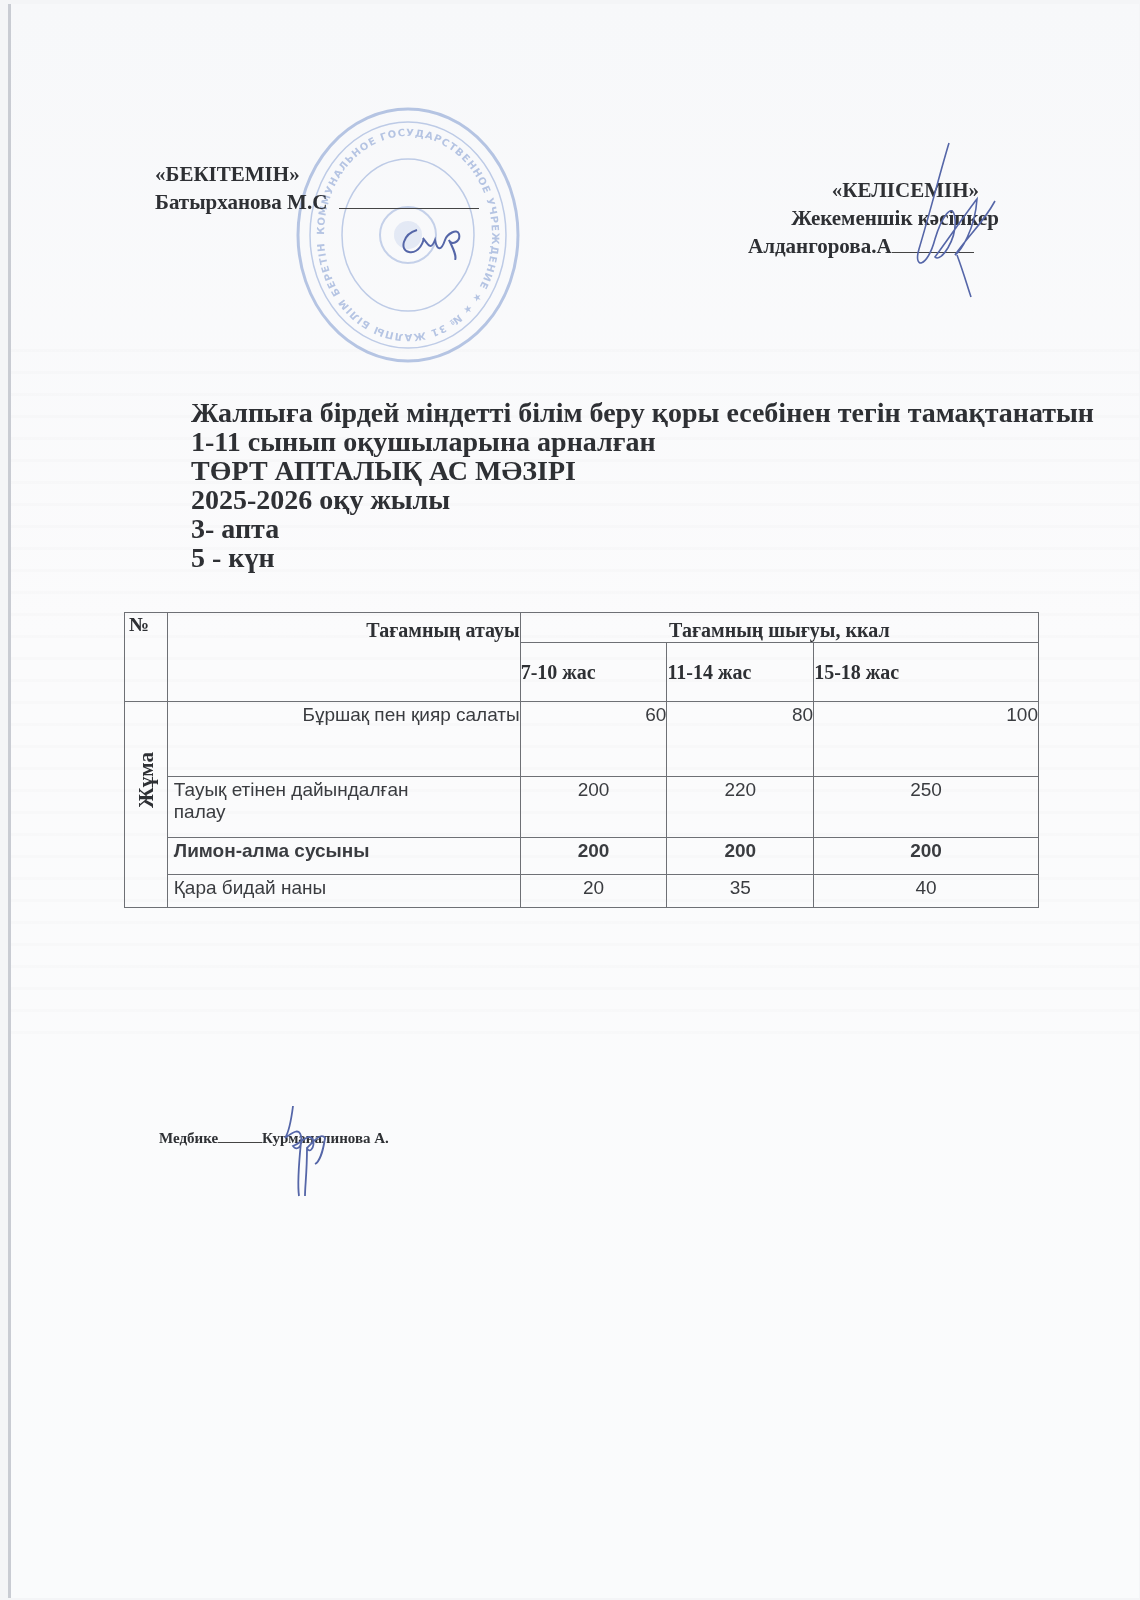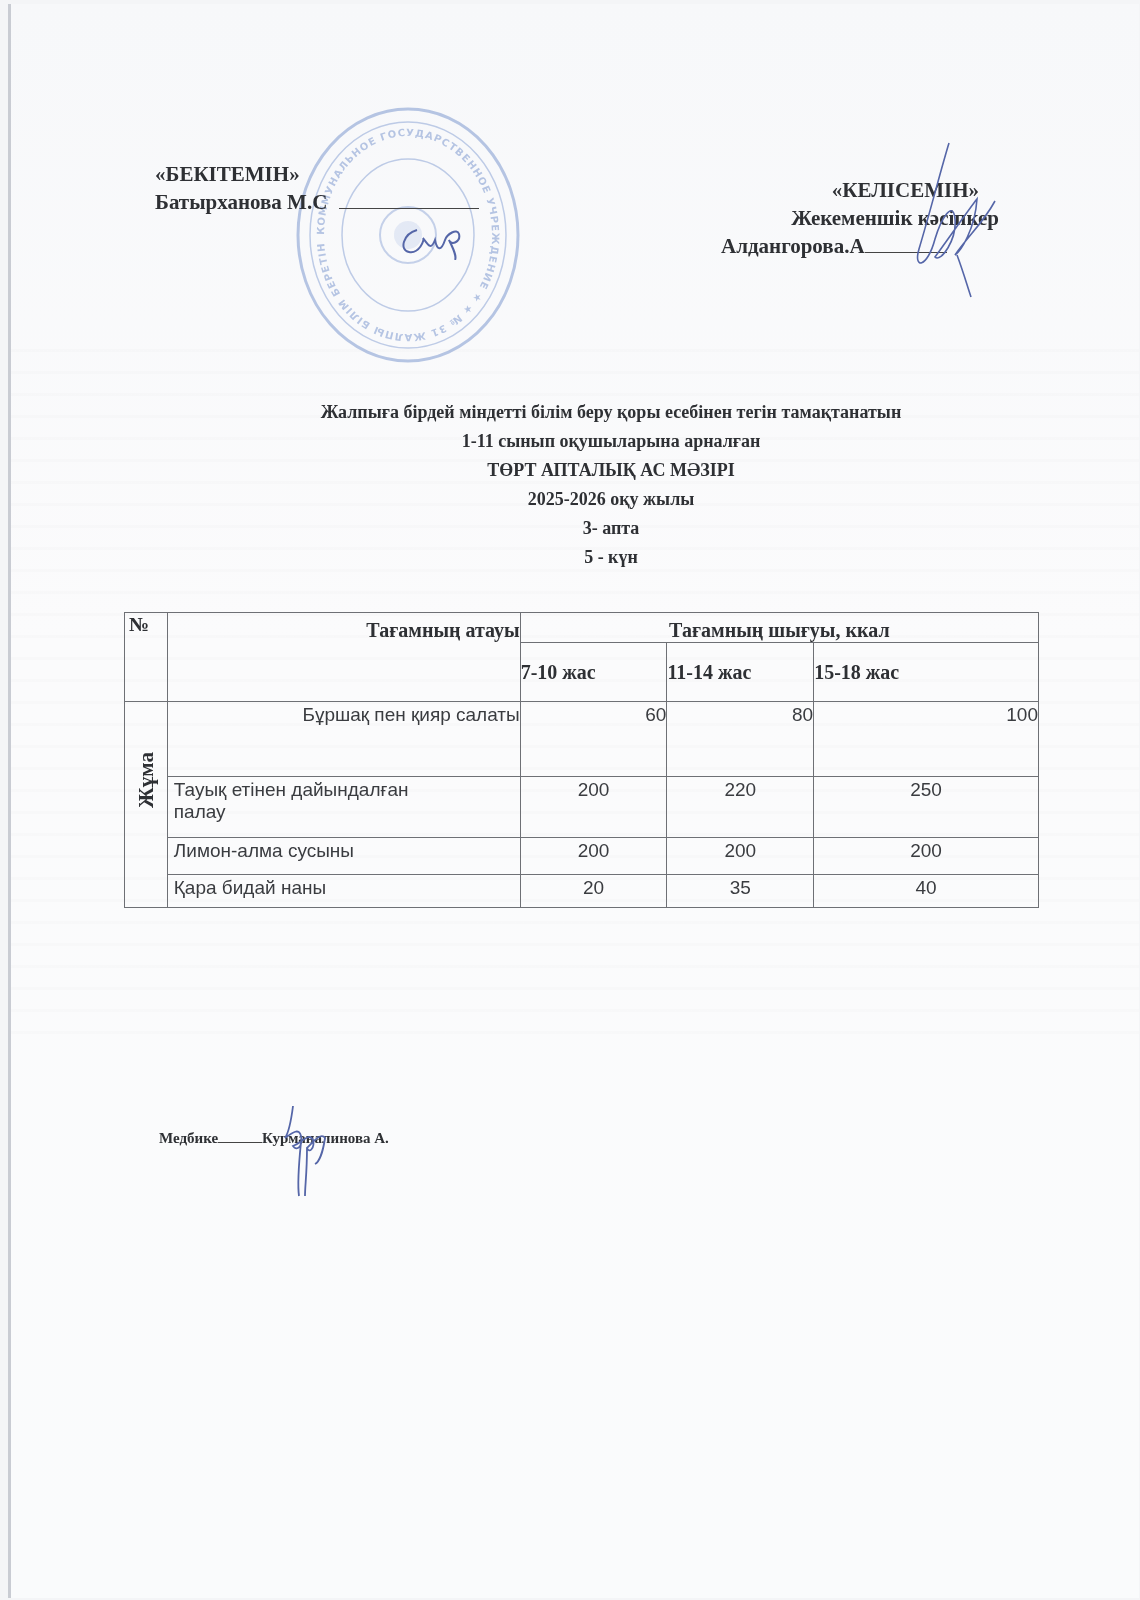--- a/index.html
+++ b/index.html
@@ -24,22 +24,22 @@
       position: absolute; left: 144px; top: 156px; font-weight: bold; font-size: 21px; line-height: 28px;
     }
     .approve-right {
       position: absolute; left: 708px; top: 172px; font-weight: bold; font-size: 21px; line-height: 28px;
       text-align: right; width: 280px;
     }
     .approve-right .r1 { padding-right: 20px; }
     .sig-line { display: inline-block; border-bottom: 1.5px solid #444; vertical-align: baseline; }
     .sig { position: absolute; pointer-events: none; }
     .title-block {
-      position: absolute; left: 180px; top: 394px; width: 840px; text-align: center;
-      font-weight: bold; font-size: 18px; line-height: 29px;
+      position: absolute; left: 180px; top: 394px; width: 840px; text-align: left;
+      font-weight: bold; font-size: 28px; line-height: 29px;
     }
     .title-block div { white-space: nowrap; }
     table.menu {
       position: absolute; left: 113px; top: 608px; width: 915px;
       border-collapse: collapse; font-size: 20px;
     }
     table.menu td, table.menu th { border: 1px solid #6e7075; padding: 0; vertical-align: top; }
     table.menu th { font-weight: bold; }
     .c-num { width: 38px; font-size: 20px; text-align: left; padding-left: 4px !important; }
     .h-name { text-align: right; padding: 6px 0 0 44px !important; height: 75px; }
@@ -47,21 +47,21 @@
     .h-age { text-align: left; height: 58px; vertical-align: middle !important; }
     .day-cell { position: relative; }
     .day-label {
       position: absolute; left: 50%; top: 50%; transform: translate(-50%, -50%) rotate(-90deg);
       font-weight: bold; font-size: 21px; white-space: nowrap;
     }
     td.dish { font-weight: normal; padding: 2px 0 0 6px !important; font-family: "Liberation Sans", "DejaVu Sans", sans-serif; font-size: 19px; color: #3a3c40; }
     td.val { text-align: center; font-family: "Liberation Sans", "DejaVu Sans", sans-serif; font-size: 19px; color: #3a3c40; padding-top: 2px !important; }
     tr.r1 td { height: 72px; text-align: right; }
     tr.r2 td { height: 58px; }
-    tr.r3 td { height: 34px; }
+    tr.r3 td { height: 34px; font-weight: bold; }
     tr.r4 td { height: 30px; }
     .nurse {
       position: absolute; left: 148px; top: 1126px; font-weight: bold; font-size: 15px;
     }
     .nurse .gap { display: inline-block; width: 44px; border-bottom: 1.5px solid #444; }
   </style>
 </head>
 <body>
 
 <div class="page">
@@ -88,21 +88,21 @@
       <span class="sig-line" style="width:140px;margin-left:6px;"></span>
     </div>
   </div>
   <svg class="sig" style="left:384px;top:216px;width:80px;height:40px;" viewBox="0 0 80 40">
     <path d="M22 10 C8 14 4 30 14 32 C24 34 30 20 28 18 C34 26 36 30 40 20 C42 30 46 32 50 20 C52 14 62 8 64 14 C66 22 56 26 54 20 C58 28 62 36 60 40" fill="none" stroke="#5566a8" stroke-width="2"></path>
   </svg>
 
   <div class="approve-right">
     <div class="r1">«КЕЛІСЕМІН»</div>
     <div>Жекеменшік кәсіпкер</div>
-    <div style="text-align:left;padding-left:2px;">
+    <div style="text-align:left;padding-left:2px;margin-left:27px;">
       <span>Алдангорова.А</span><span class="sig-line" style="width:82px;"></span>
     </div>
   </div>
   <svg class="sig" style="left:880px;top:135px;width:110px;height:160px;" viewBox="0 0 110 160">
     <path d="M58 4 C50 30 40 70 28 110 C22 130 36 130 44 100 C50 80 62 60 64 80 C66 100 50 124 44 118 C60 96 78 70 86 60 C84 90 70 112 64 116 C78 96 92 84 104 62 M66 116 C72 132 76 146 80 158" fill="none" stroke="#5566a8" stroke-width="1.6"></path>
   </svg>
 
   <div class="title-block">
     <div>Жалпыға бірдей  міндетті білім беру қоры есебінен тегін тамақтанатын</div>
     <div>1-11 сынып оқушыларына арналған</div>

